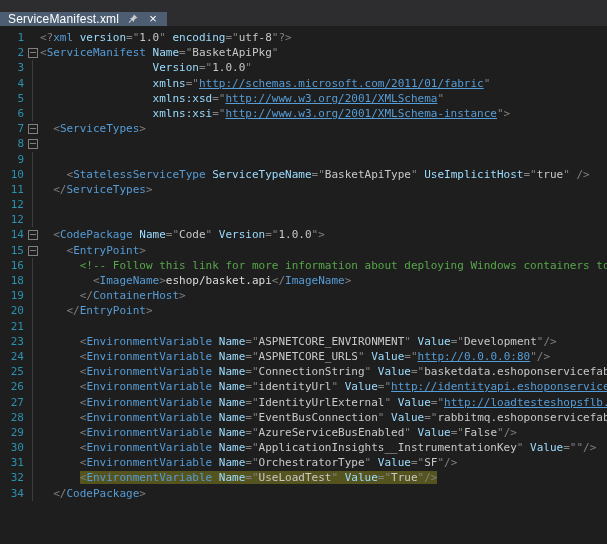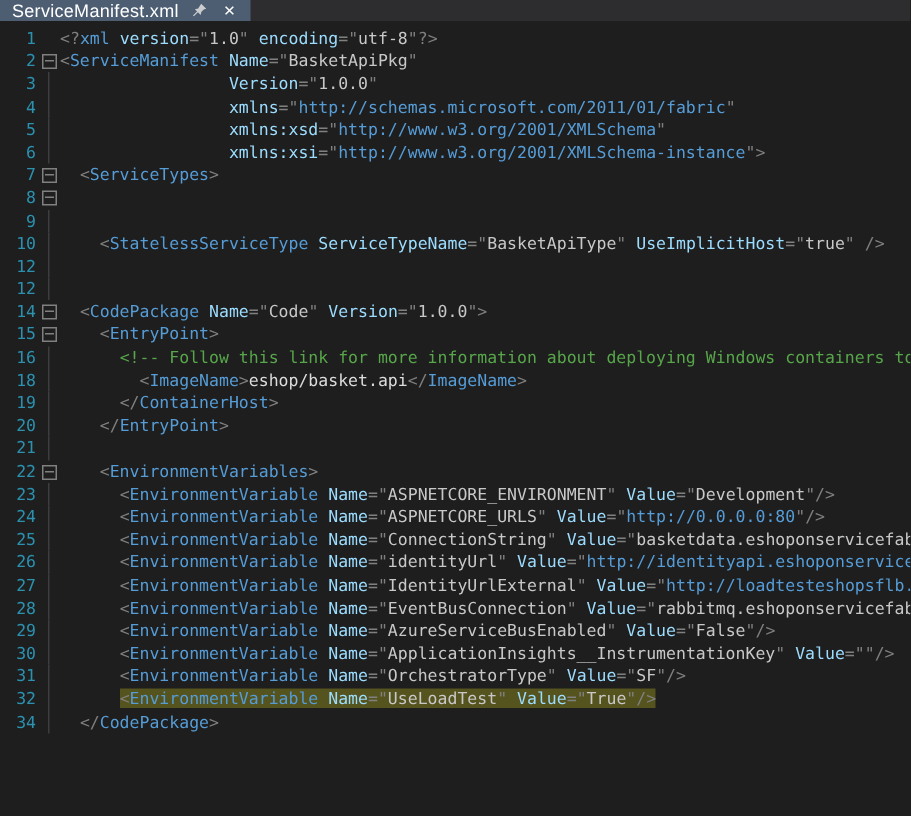--- a/index.html
+++ b/index.html
@@ -3,21 +3,21 @@
 <meta charset="utf-8">
 <style>
   html,body{margin:0;padding:0}
   body{
     width:607px;height:544px;overflow:hidden;
     background:var(--background,#1e1e1e);
     font-family:"Liberation Sans",sans-serif;
   }
   
   .tabbar{
-    height:14px;background:var(--tabbar-background,#2d2d30);
+    height:26px;background:var(--tabbar-background,#2d2d30);
     display:flex;align-items:flex-end;
   }
   .tab{
     display:flex;align-items:center;gap:8px;
     background:var(--tab-background,#4d5e73);
     color:var(--tab-foreground,#fff);
     padding:0 8px;font-size:12px;cursor:pointer;white-space:nowrap;
   }
   .tab-title{letter-spacing:.2px}
   .pin{display:flex;align-items:center;opacity:.9}
@@ -52,21 +52,21 @@
     position:absolute;left:5px;top:0;height:100%;width:1px;
     background:var(--guide,#3c3c41);
   }
   .code{flex:1;overflow:hidden}
   .tok.d{color:var(--delimiter,#808080)}
   .tok.t{color:var(--tag,#569cd6)}
   .tok.a{color:var(--attribute,#9cdcfe)}
   .tok.v{color:var(--value,#c8c8c8)}
   .tok.c{color:var(--comment,#57a64a)}
   .tok.p{color:var(--plain,#dcdcdc)}
-  .tok.l{color:var(--link,#569cd6);cursor:pointer}
+  .tok.l{color:var(--link,#569cd6);text-decoration:underline;cursor:pointer}
   .hl{background:var(--highlight-background,#55531e)}
 </style>
 </head>
 <body>
 
 <div class="window">
   <div class="tabbar">
     <div class="tab">
       <span class="tab-title">ServiceManifest.xml</span>
       <span class="pin">
@@ -81,30 +81,30 @@
       <div class="line"><div class="ln">1</div><div class="fold-col"></div><div class="code"><span class="toks"><span class="tok d">&lt;?</span><span class="tok t">xml </span><span class="tok a">version</span><span class="tok d">="</span><span class="tok v">1.0</span><span class="tok d">" </span><span class="tok a">encoding</span><span class="tok d">="</span><span class="tok v">utf-8</span><span class="tok d">"?&gt;</span></span></div></div>
       <div class="line"><div class="ln">2</div><div class="fold-col"><div class="fold-box"></div></div><div class="code"><span class="toks"><span class="tok d">&lt;</span><span class="tok t">ServiceManifest </span><span class="tok a">Name</span><span class="tok d">="</span><span class="tok v">BasketApiPkg</span><span class="tok d">"</span></span></div></div>
       <div class="line"><div class="ln">3</div><div class="fold-col"><div class="guide"></div></div><div class="code"><span class="indent">                 </span><span class="toks"><span class="tok a">Version</span><span class="tok d">="</span><span class="tok v">1.0.0</span><span class="tok d">"</span></span></div></div>
       <div class="line"><div class="ln">4</div><div class="fold-col"><div class="guide"></div></div><div class="code"><span class="indent">                 </span><span class="toks"><span class="tok a">xmlns</span><span class="tok d">="</span><span class="tok l">http://schemas.microsoft.com/2011/01/fabric</span><span class="tok d">"</span></span></div></div>
       <div class="line"><div class="ln">5</div><div class="fold-col"><div class="guide"></div></div><div class="code"><span class="indent">                 </span><span class="toks"><span class="tok a">xmlns:xsd</span><span class="tok d">="</span><span class="tok l">http://www.w3.org/2001/XMLSchema</span><span class="tok d">"</span></span></div></div>
       <div class="line"><div class="ln">6</div><div class="fold-col"><div class="guide"></div></div><div class="code"><span class="indent">                 </span><span class="toks"><span class="tok a">xmlns:xsi</span><span class="tok d">="</span><span class="tok l">http://www.w3.org/2001/XMLSchema-instance</span><span class="tok d">"&gt;</span></span></div></div>
       <div class="line"><div class="ln">7</div><div class="fold-col"><div class="fold-box"></div></div><div class="code"><span class="indent">  </span><span class="toks"><span class="tok d">&lt;</span><span class="tok t">ServiceTypes</span><span class="tok d">&gt;</span></span></div></div>
       <div class="line"><div class="ln">8</div><div class="fold-col"><div class="fold-box"></div></div><div class="code"><span class="indent">    </span></div></div>
       <div class="line"><div class="ln">9</div><div class="fold-col"><div class="guide"></div></div><div class="code"><span class="indent">         </span></div></div>
       <div class="line"><div class="ln">10</div><div class="fold-col"><div class="guide"></div></div><div class="code"><span class="indent">    </span><span class="toks"><span class="tok d">&lt;</span><span class="tok t">StatelessServiceType </span><span class="tok a">ServiceTypeName</span><span class="tok d">="</span><span class="tok v">BasketApiType</span><span class="tok d">" </span><span class="tok a">UseImplicitHost</span><span class="tok d">="</span><span class="tok v">true</span><span class="tok d">" /&gt;</span></span></div></div>
+      <div class="line"><div class="ln">11</div><div class="fold-col"><div class="guide"></div></div><div class="code"><span class="indent">  </span><span class="toks"><span class="tok d">&lt;/</span><span class="tok t">ServiceTypes</span><span class="tok d">&gt;</span></span></div></div>
       <div class="line"><div class="ln">12</div><div class="fold-col"><div class="guide"></div></div><div class="code"><span class="toks"></span></div></div>
       <div class="line"><div class="ln">12</div><div class="fold-col"><div class="guide"></div></div><div class="code"><span class="indent">  </span></div></div>
       <div class="line"><div class="ln">14</div><div class="fold-col"><div class="fold-box"></div></div><div class="code"><span class="indent">  </span><span class="toks"><span class="tok d">&lt;</span><span class="tok t">CodePackage </span><span class="tok a">Name</span><span class="tok d">="</span><span class="tok v">Code</span><span class="tok d">" </span><span class="tok a">Version</span><span class="tok d">="</span><span class="tok v">1.0.0</span><span class="tok d">"&gt;</span></span></div></div>
       <div class="line"><div class="ln">15</div><div class="fold-col"><div class="fold-box"></div></div><div class="code"><span class="indent">    </span><span class="toks"><span class="tok d">&lt;</span><span class="tok t">EntryPoint</span><span class="tok d">&gt;</span></span></div></div>
       <div class="line"><div class="ln">16</div><div class="fold-col"><div class="guide"></div></div><div class="code"><span class="indent">      </span><span class="toks"><span class="tok c">&lt;!-- Follow this link for more information about deploying Windows containers to Service Fabric: https://aka.ms/sfguestcontainers --&gt;</span></span></div></div>
       <div class="line"><div class="ln">18</div><div class="fold-col"><div class="guide"></div></div><div class="code"><span class="indent">        </span><span class="toks"><span class="tok d">&lt;</span><span class="tok t">ImageName</span><span class="tok d">&gt;</span><span class="tok p">eshop/basket.api</span><span class="tok d">&lt;/</span><span class="tok t">ImageName</span><span class="tok d">&gt;</span></span></div></div>
       <div class="line"><div class="ln">19</div><div class="fold-col"><div class="guide"></div></div><div class="code"><span class="indent">      </span><span class="toks"><span class="tok d">&lt;/</span><span class="tok t">ContainerHost</span><span class="tok d">&gt;</span></span></div></div>
       <div class="line"><div class="ln">20</div><div class="fold-col"><div class="guide"></div></div><div class="code"><span class="indent">    </span><span class="toks"><span class="tok d">&lt;/</span><span class="tok t">EntryPoint</span><span class="tok d">&gt;</span></span></div></div>
       <div class="line"><div class="ln">21</div><div class="fold-col"><div class="guide"></div></div><div class="code"><span class="indent">    </span></div></div>
-      <div class="line"><div class="ln">22</div><div class="fold-col"><div class="fold-box"></div></div><div class="code"><span class="indent">    </span><span class="toks"><span class="tok d">&lt;</span><span class="tok t">EnvironmentVariables</span><span class="tok d">&gt;</span></span></div></div>
       <div class="line"><div class="ln">23</div><div class="fold-col"><div class="guide"></div></div><div class="code"><span class="indent">      </span><span class="toks"><span class="tok d">&lt;</span><span class="tok t">EnvironmentVariable </span><span class="tok a">Name</span><span class="tok d">="</span><span class="tok v">ASPNETCORE_ENVIRONMENT</span><span class="tok d">" </span><span class="tok a">Value</span><span class="tok d">="</span><span class="tok v">Development</span><span class="tok d">"/&gt;</span></span></div></div>
       <div class="line"><div class="ln">24</div><div class="fold-col"><div class="guide"></div></div><div class="code"><span class="indent">      </span><span class="toks"><span class="tok d">&lt;</span><span class="tok t">EnvironmentVariable </span><span class="tok a">Name</span><span class="tok d">="</span><span class="tok v">ASPNETCORE_URLS</span><span class="tok d">" </span><span class="tok a">Value</span><span class="tok d">="</span><span class="tok l">http://0.0.0.0:80</span><span class="tok d">"/&gt;</span></span></div></div>
       <div class="line"><div class="ln">25</div><div class="fold-col"><div class="guide"></div></div><div class="code"><span class="indent">      </span><span class="toks"><span class="tok d">&lt;</span><span class="tok t">EnvironmentVariable </span><span class="tok a">Name</span><span class="tok d">="</span><span class="tok v">ConnectionString</span><span class="tok d">" </span><span class="tok a">Value</span><span class="tok d">="</span><span class="tok v">basketdata.eshoponservicefabric</span></span></div></div>
       <div class="line"><div class="ln">26</div><div class="fold-col"><div class="guide"></div></div><div class="code"><span class="indent">      </span><span class="toks"><span class="tok d">&lt;</span><span class="tok t">EnvironmentVariable </span><span class="tok a">Name</span><span class="tok d">="</span><span class="tok v">identityUrl</span><span class="tok d">" </span><span class="tok a">Value</span><span class="tok d">="</span><span class="tok l">http://identityapi.eshoponservicefabric:5105</span></span></div></div>
       <div class="line"><div class="ln">27</div><div class="fold-col"><div class="guide"></div></div><div class="code"><span class="indent">      </span><span class="toks"><span class="tok d">&lt;</span><span class="tok t">EnvironmentVariable </span><span class="tok a">Name</span><span class="tok d">="</span><span class="tok v">IdentityUrlExternal</span><span class="tok d">" </span><span class="tok a">Value</span><span class="tok d">="</span><span class="tok l">http://loadtesteshopsflb.westeurope.cloudapp.azure.com:5105</span></span></div></div>
       <div class="line"><div class="ln">28</div><div class="fold-col"><div class="guide"></div></div><div class="code"><span class="indent">      </span><span class="toks"><span class="tok d">&lt;</span><span class="tok t">EnvironmentVariable </span><span class="tok a">Name</span><span class="tok d">="</span><span class="tok v">EventBusConnection</span><span class="tok d">" </span><span class="tok a">Value</span><span class="tok d">="</span><span class="tok v">rabbitmq.eshoponservicefabric</span></span></div></div>
       <div class="line"><div class="ln">29</div><div class="fold-col"><div class="guide"></div></div><div class="code"><span class="indent">      </span><span class="toks"><span class="tok d">&lt;</span><span class="tok t">EnvironmentVariable </span><span class="tok a">Name</span><span class="tok d">="</span><span class="tok v">AzureServiceBusEnabled</span><span class="tok d">" </span><span class="tok a">Value</span><span class="tok d">="</span><span class="tok v">False</span><span class="tok d">"/&gt;</span></span></div></div>
       <div class="line"><div class="ln">30</div><div class="fold-col"><div class="guide"></div></div><div class="code"><span class="indent">      </span><span class="toks"><span class="tok d">&lt;</span><span class="tok t">EnvironmentVariable </span><span class="tok a">Name</span><span class="tok d">="</span><span class="tok v">ApplicationInsights__InstrumentationKey</span><span class="tok d">" </span><span class="tok a">Value</span><span class="tok d">=""/&gt;</span></span></div></div>
       <div class="line"><div class="ln">31</div><div class="fold-col"><div class="guide"></div></div><div class="code"><span class="indent">      </span><span class="toks"><span class="tok d">&lt;</span><span class="tok t">EnvironmentVariable </span><span class="tok a">Name</span><span class="tok d">="</span><span class="tok v">OrchestratorType</span><span class="tok d">" </span><span class="tok a">Value</span><span class="tok d">="</span><span class="tok v">SF</span><span class="tok d">"/&gt;</span></span></div></div>
       <div class="line"><div class="ln">32</div><div class="fold-col"><div class="guide"></div></div><div class="code"><span class="indent">      </span><span class="hl"><span class="tok d">&lt;</span><span class="tok t">EnvironmentVariable </span><span class="tok a">Name</span><span class="tok d">="</span><span class="tok v">UseLoadTest</span><span class="tok d">" </span><span class="tok a">Value</span><span class="tok d">="</span><span class="tok v">True</span><span class="tok d">"/&gt;</span></span></div></div>

